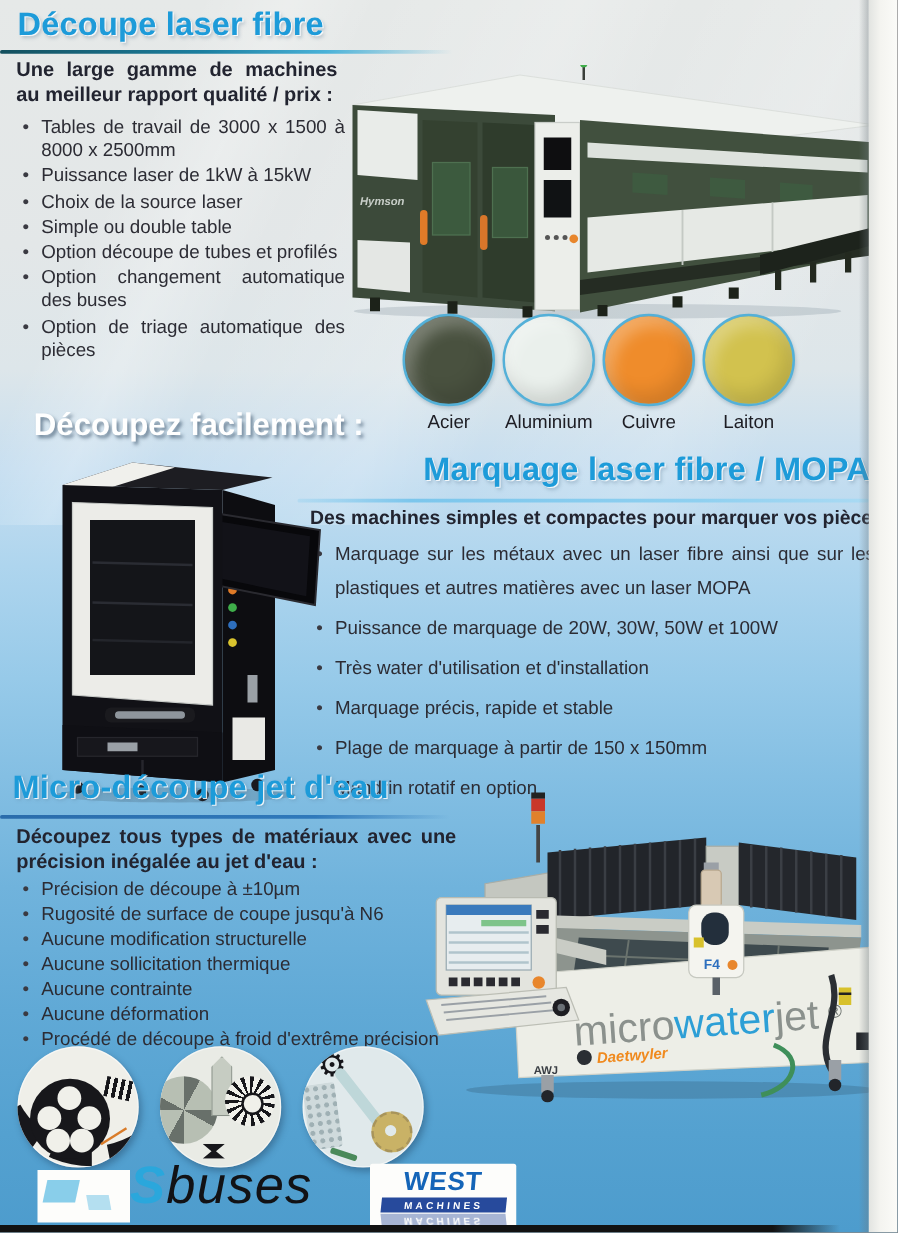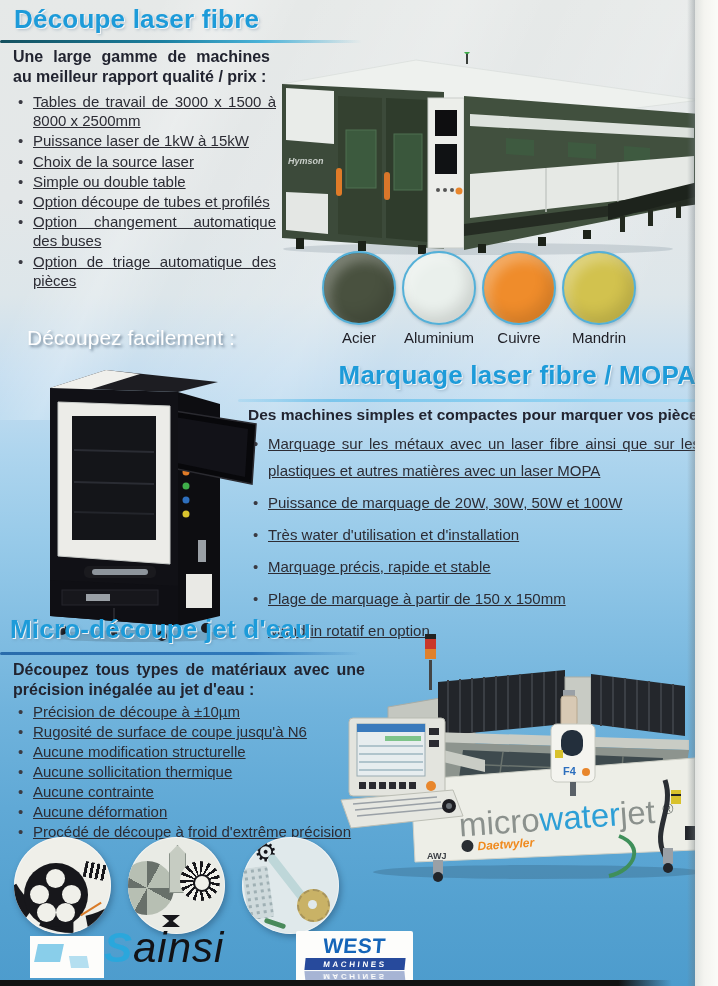--- a/index.html
+++ b/index.html
@@ -27,30 +27,30 @@
   .rule{position:absolute;height:3px;border-radius:2px;}
   .rule1{left:0;top:40px;width:362px;
     background:linear-gradient(90deg,#14505e,#1b7fa0 45%,#4ab2d8 72%,rgba(120,195,225,0));}
   .rule2{left:238px;top:399px;width:457px;
     background:linear-gradient(90deg,rgba(150,210,240,.4),#7cc6ec 20%,#8fd0f0 70%,#aadaf3);}
   .rule3{left:0;top:652px;width:360px;
     background:linear-gradient(90deg,#2a6cab,#2f79bb 70%,rgba(80,140,190,0));}
 
   .intro{position:absolute;font-weight:bold;color:#222430;line-height:1.22;text-align:justify;}
   .blist{position:absolute;margin:0;padding:0;list-style:none;color:#2c2c34;}
-  .blist li{position:relative;padding-left:20px;text-align:justify;text-decoration:underline;}
+  .blist li{position:relative;padding-left:20px;text-align:justify;}
   .blist li::before{content:"•";position:absolute;left:5px;top:0;color:#3a3a42;}
   .list1{left:13px;top:92px;width:263px;font-size:15px;line-height:1.28;}
   .list1 li{margin-bottom:1px;}
   .list2{left:248px;top:430px;width:452px;font-size:15px;line-height:1.8;}
   .list2 li{margin-bottom:5px;}
   .list3{left:13px;top:702px;width:350px;font-size:15px;line-height:1.27;}
   .list3 li{margin-bottom:1px;}
 
-  .caption-white{position:absolute;left:27px;top:326px;font-size:21px;font-weight:normal;color:#fff;
+  .caption-white{position:absolute;left:27px;top:326px;font-size:25px;font-weight:bold;color:#fff;
     text-shadow:2px 2px 3px rgba(45,70,95,.6);}
 
   .materials{position:absolute;left:267px;top:251px;width:424px;display:flex;justify-content:center;}
   .mat{width:80px;text-align:center;}
   .mat-circle{display:block;width:70px;height:70px;margin:0 auto;border-radius:50%;
     border:2px solid #54b0d8;box-shadow:inset -6px -8px 14px rgba(0,0,0,.12), inset 6px 8px 12px rgba(255,255,255,.28), 1px 2px 3px rgba(60,90,110,.25);}
   .mat-label{margin-top:4px;font-size:15px;color:#1d1d24;}
 
   .svg-wrap{position:absolute;}
   svg text{font-family:"Liberation Sans",sans-serif;}
@@ -194,21 +194,21 @@
         <div class="mat-label">Aluminium</div>
       </div>
 
       <div class="mat">
         <span class="mat-circle" style="background: rgb(239, 140, 43);"></span>
         <div class="mat-label">Cuivre</div>
       </div>
 
       <div class="mat">
         <span class="mat-circle" style="background: rgb(210, 194, 78);"></span>
-        <div class="mat-label">Mandrin</div>
+        <div class="mat-label">Laiton</div>
       </div>
     </div>
 
   <div class="h-blue" style="right:22px;top:360px;font-size:26px;">Marquage laser fibre / MOPA</div>
   <div class="rule rule2"></div>
   <div class="intro" style="left:248px;top:406px;width:460px;font-size:15.5px;white-space:nowrap;text-align:left;">Des machines simples et compactes pour marquer vos pièces :</div>
   <ul class="blist list2">
 
   <li>Marquage sur les métaux avec un laser fibre ainsi que sur les plastiques et autres matières avec un laser MOPA</li>
       <li>Puissance de marquage de 20W, 30W, 50W et 100W</li>
@@ -402,21 +402,21 @@
       <div class="pc3-wrench"></div>
       <div class="pc3-gold"></div>
       <div class="pc3-wire"></div>
     </div>
   </div>
 
   <div class="sys-box">
       <i></i>
       <i></i>
     </div>
-  <div class="sys-text"><span class="s">S</span><span>ainsi</span></div>
+  <div class="sys-text"><span class="s">S</span><span>buses</span></div>
 
   <div class="west-box">
     <div class="west-name">WEST</div>
     <div class="west-bar">
         <span>MACHINES</span>
       </div>
     <div class="west-bar west-reflect">
         <span>MACHINES</span>
       </div>
   </div>

